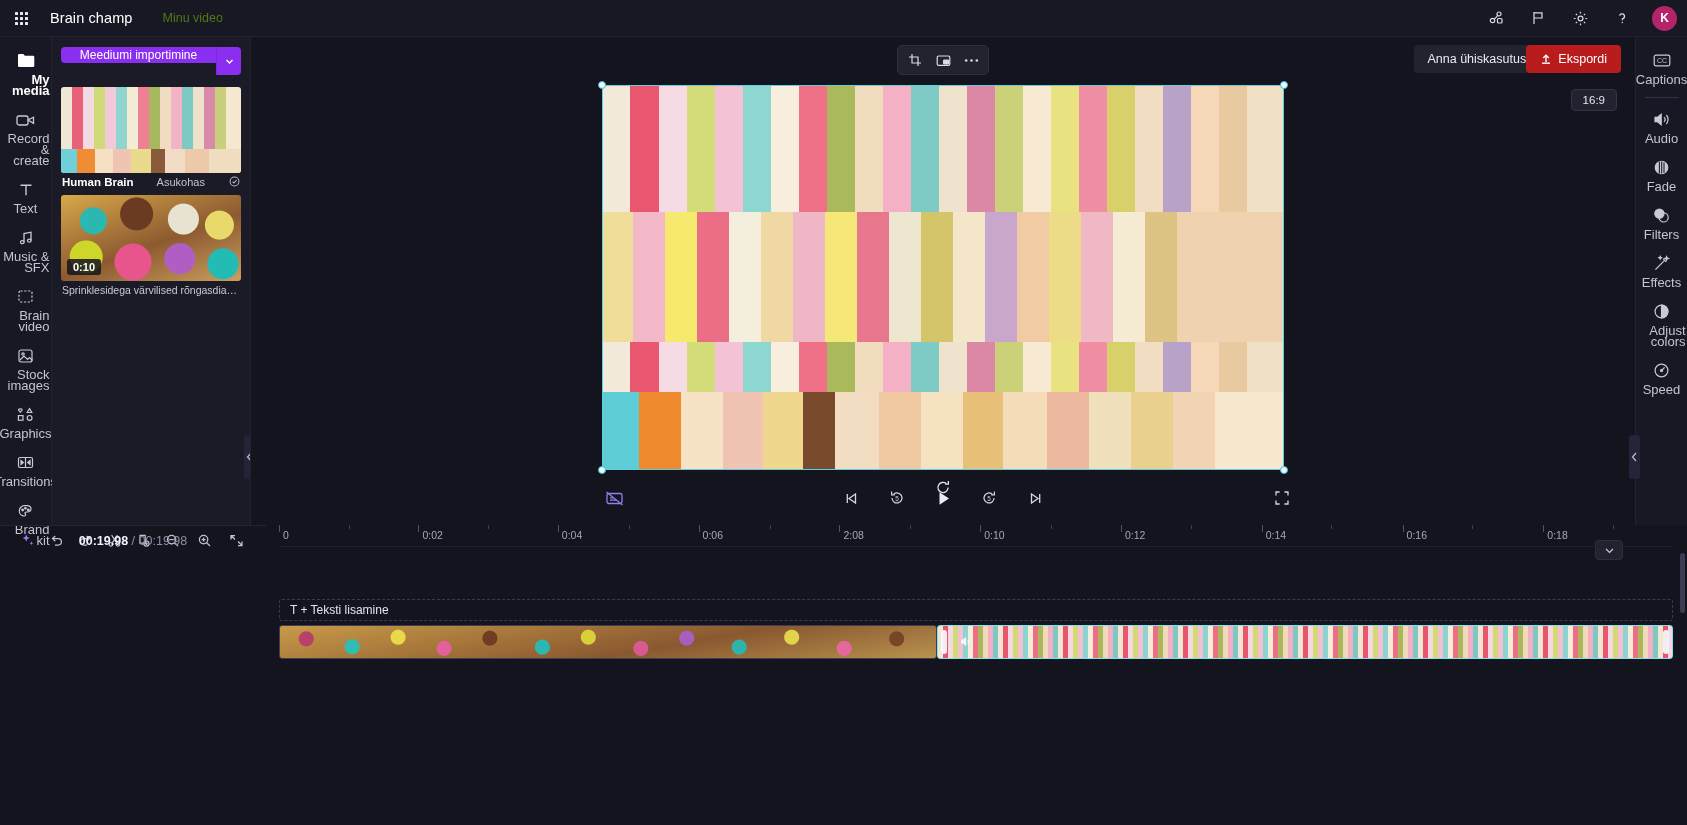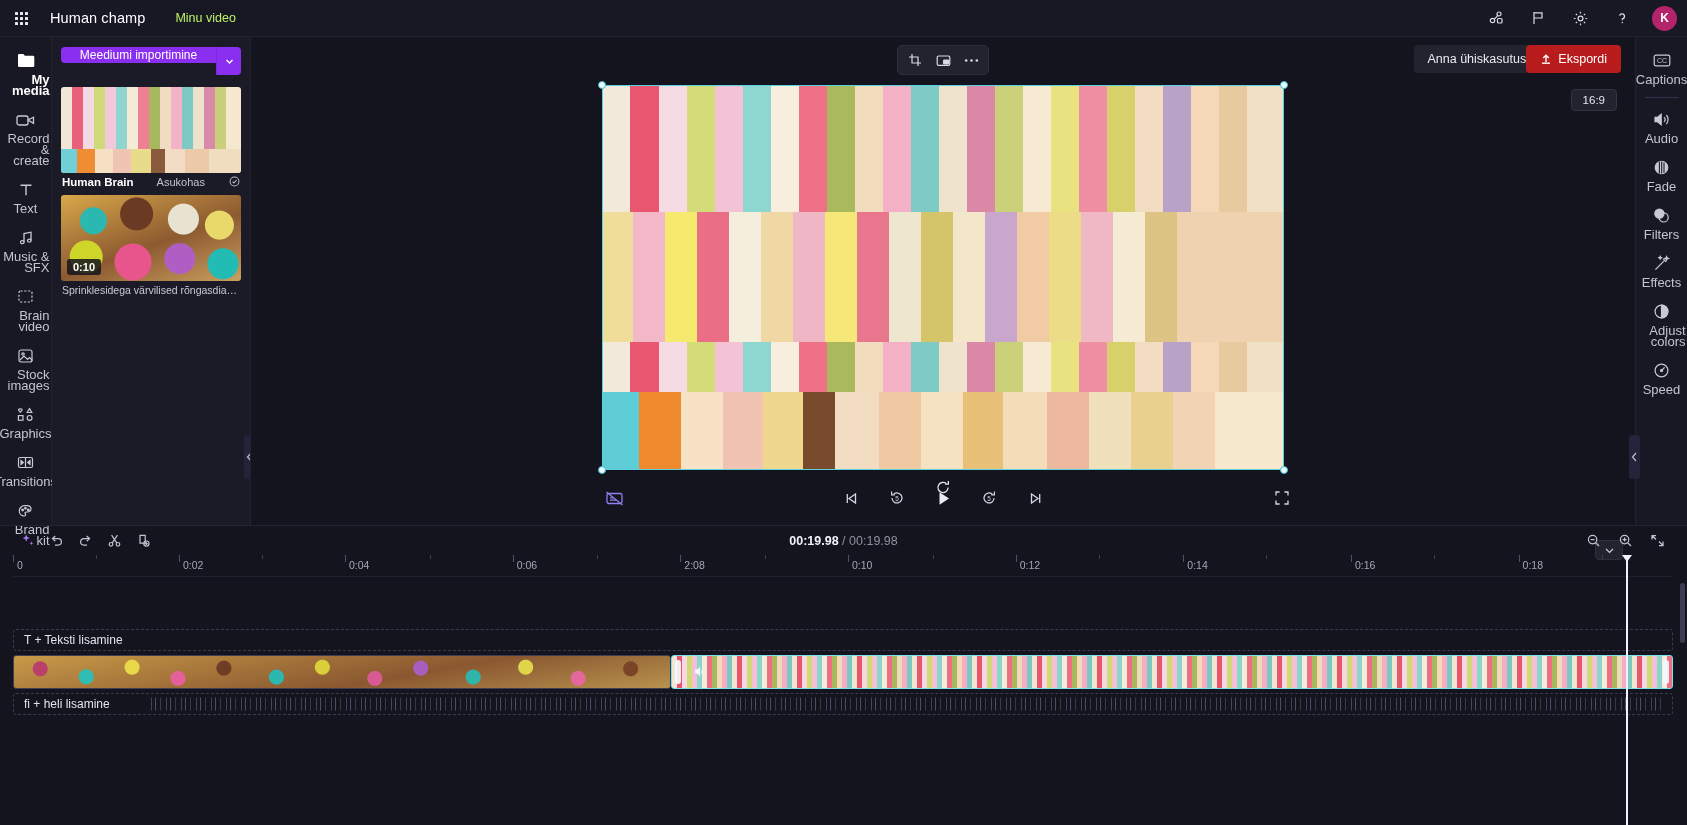--- a/index.html
+++ b/index.html
@@ -20,21 +20,21 @@
     padding: 0 10px 0 6px;
     border-bottom: 1px solid #22222e;
   }
   .waffle {
     width: 30px; height: 30px; display: flex; align-items: center; justify-content: center;
     border-radius: 4px; cursor: pointer;
   }
   .waffle-grid { display: grid; grid-template-columns: repeat(3, 3px); grid-template-rows: repeat(3, 3px); gap: 2px; }
   .waffle-grid i { width: 3px; height: 3px; background: #e8e8ef; border-radius: 0.5px; display: block; }
   .brand { font-size: 14.5px; color: #fff; margin-left: 14px; letter-spacing: .1px; }
-  .proj-name { font-size: 12.5px; color: #bef264; margin-left: 30px; }
+  .proj-name { font-size: 12.5px; color: #4d7c0f; margin-left: 30px; }
   .topbar-spacer { flex: 1; }
   .tb-icon {
     width: 32px; height: 32px; margin-left: 10px;
     display: flex; align-items: center; justify-content: center;
     border-radius: 4px; cursor: pointer; color: #dcdce6;
   }
   .avatar {
     width: 25px; height: 25px; border-radius: 50%;
     background: #b4246a; color: #fff; font-size: 12px;
     display: flex; align-items: center; justify-content: center;
@@ -280,21 +280,21 @@
   }
   .pb-btn {
     width: 34px; height: 30px; display: flex; align-items: center; justify-content: center;
     color: #d6d6e4; cursor: pointer; border-radius: 4px; margin: 0 6px;
   }
   .pb-play { color: #eaeaf4; }
   .pb-left { position: absolute; left: 340px; }
   .pb-right { position: absolute; right: 330px; }
 
   
-  .timeline { height: 300px; min-height: 300px; background: #14141f; display: flex; flex-direction: column; }
+  .timeline { height: 300px; min-height: 300px; background: #14141f; display: flex; flex-direction: row; }
   .tl-toolbar {
     height: 30px; display: flex; align-items: center; padding: 0 14px;
     border-top: 1px solid #232333; position: relative;
   }
   .tl-tool {
     width: 26px; height: 23px; display: flex; align-items: center; justify-content: center;
     color: #c2c2d2; cursor: pointer; border-radius: 3px; margin-right: 3px;
   }
   .tl-time {
     position: absolute; left: 50%; transform: translateX(-50%);
@@ -403,21 +403,21 @@
           <i></i>
           <i></i>
           <i></i>
           <i></i>
           <i></i>
           <i></i>
           <i></i>
           <i></i>
       </span>
     </div>
-    <div class="brand">Human champ</div>
+    <div class="brand">Brain champ</div>
     <div class="proj-name">Minu video</div>
     <div class="topbar-spacer"></div>
 
     <div class="tb-icon">
       <svg width="16" height="16" viewBox="0 0 16 16" fill="none" stroke="currentColor" stroke-width="1.2">
         <circle cx="4.5" cy="10.5" r="2.2"></circle>
           <circle cx="11" cy="4" r="2"></circle>
           <rect x="9.5" y="8.5" width="4.5" height="4.5" rx="1"></rect>
         <path d="M6.3 9.2 L9.3 6.2"></path>
       </svg>
@@ -930,24 +930,18 @@
               <span class="clip-audio-ico">
                 <svg width="12" height="11" viewBox="0 0 12 11" fill="none" stroke="currentColor" stroke-width="1.1">
                   <path d="M1.8 4h1.6L5.6 2v7L3.4 7H1.8z" fill="currentColor"></path>
                     <path d="M7.6 3.8a2.2 2.2 0 0 1 0 3.4"></path>
                 </svg>
               </span>
             </div>
           </div>
         </div>
 
-        <div class="track">
-          <div class="audio-placeholder">
-            <span>fi + heli lisamine</span>
-            <span class="wave"></span>
-          </div>
-        </div>
       </div>
 
       <div class="playhead" style="left:1626px;"></div>
     </div>
   </div>
 </div>
 
 </body></html>

